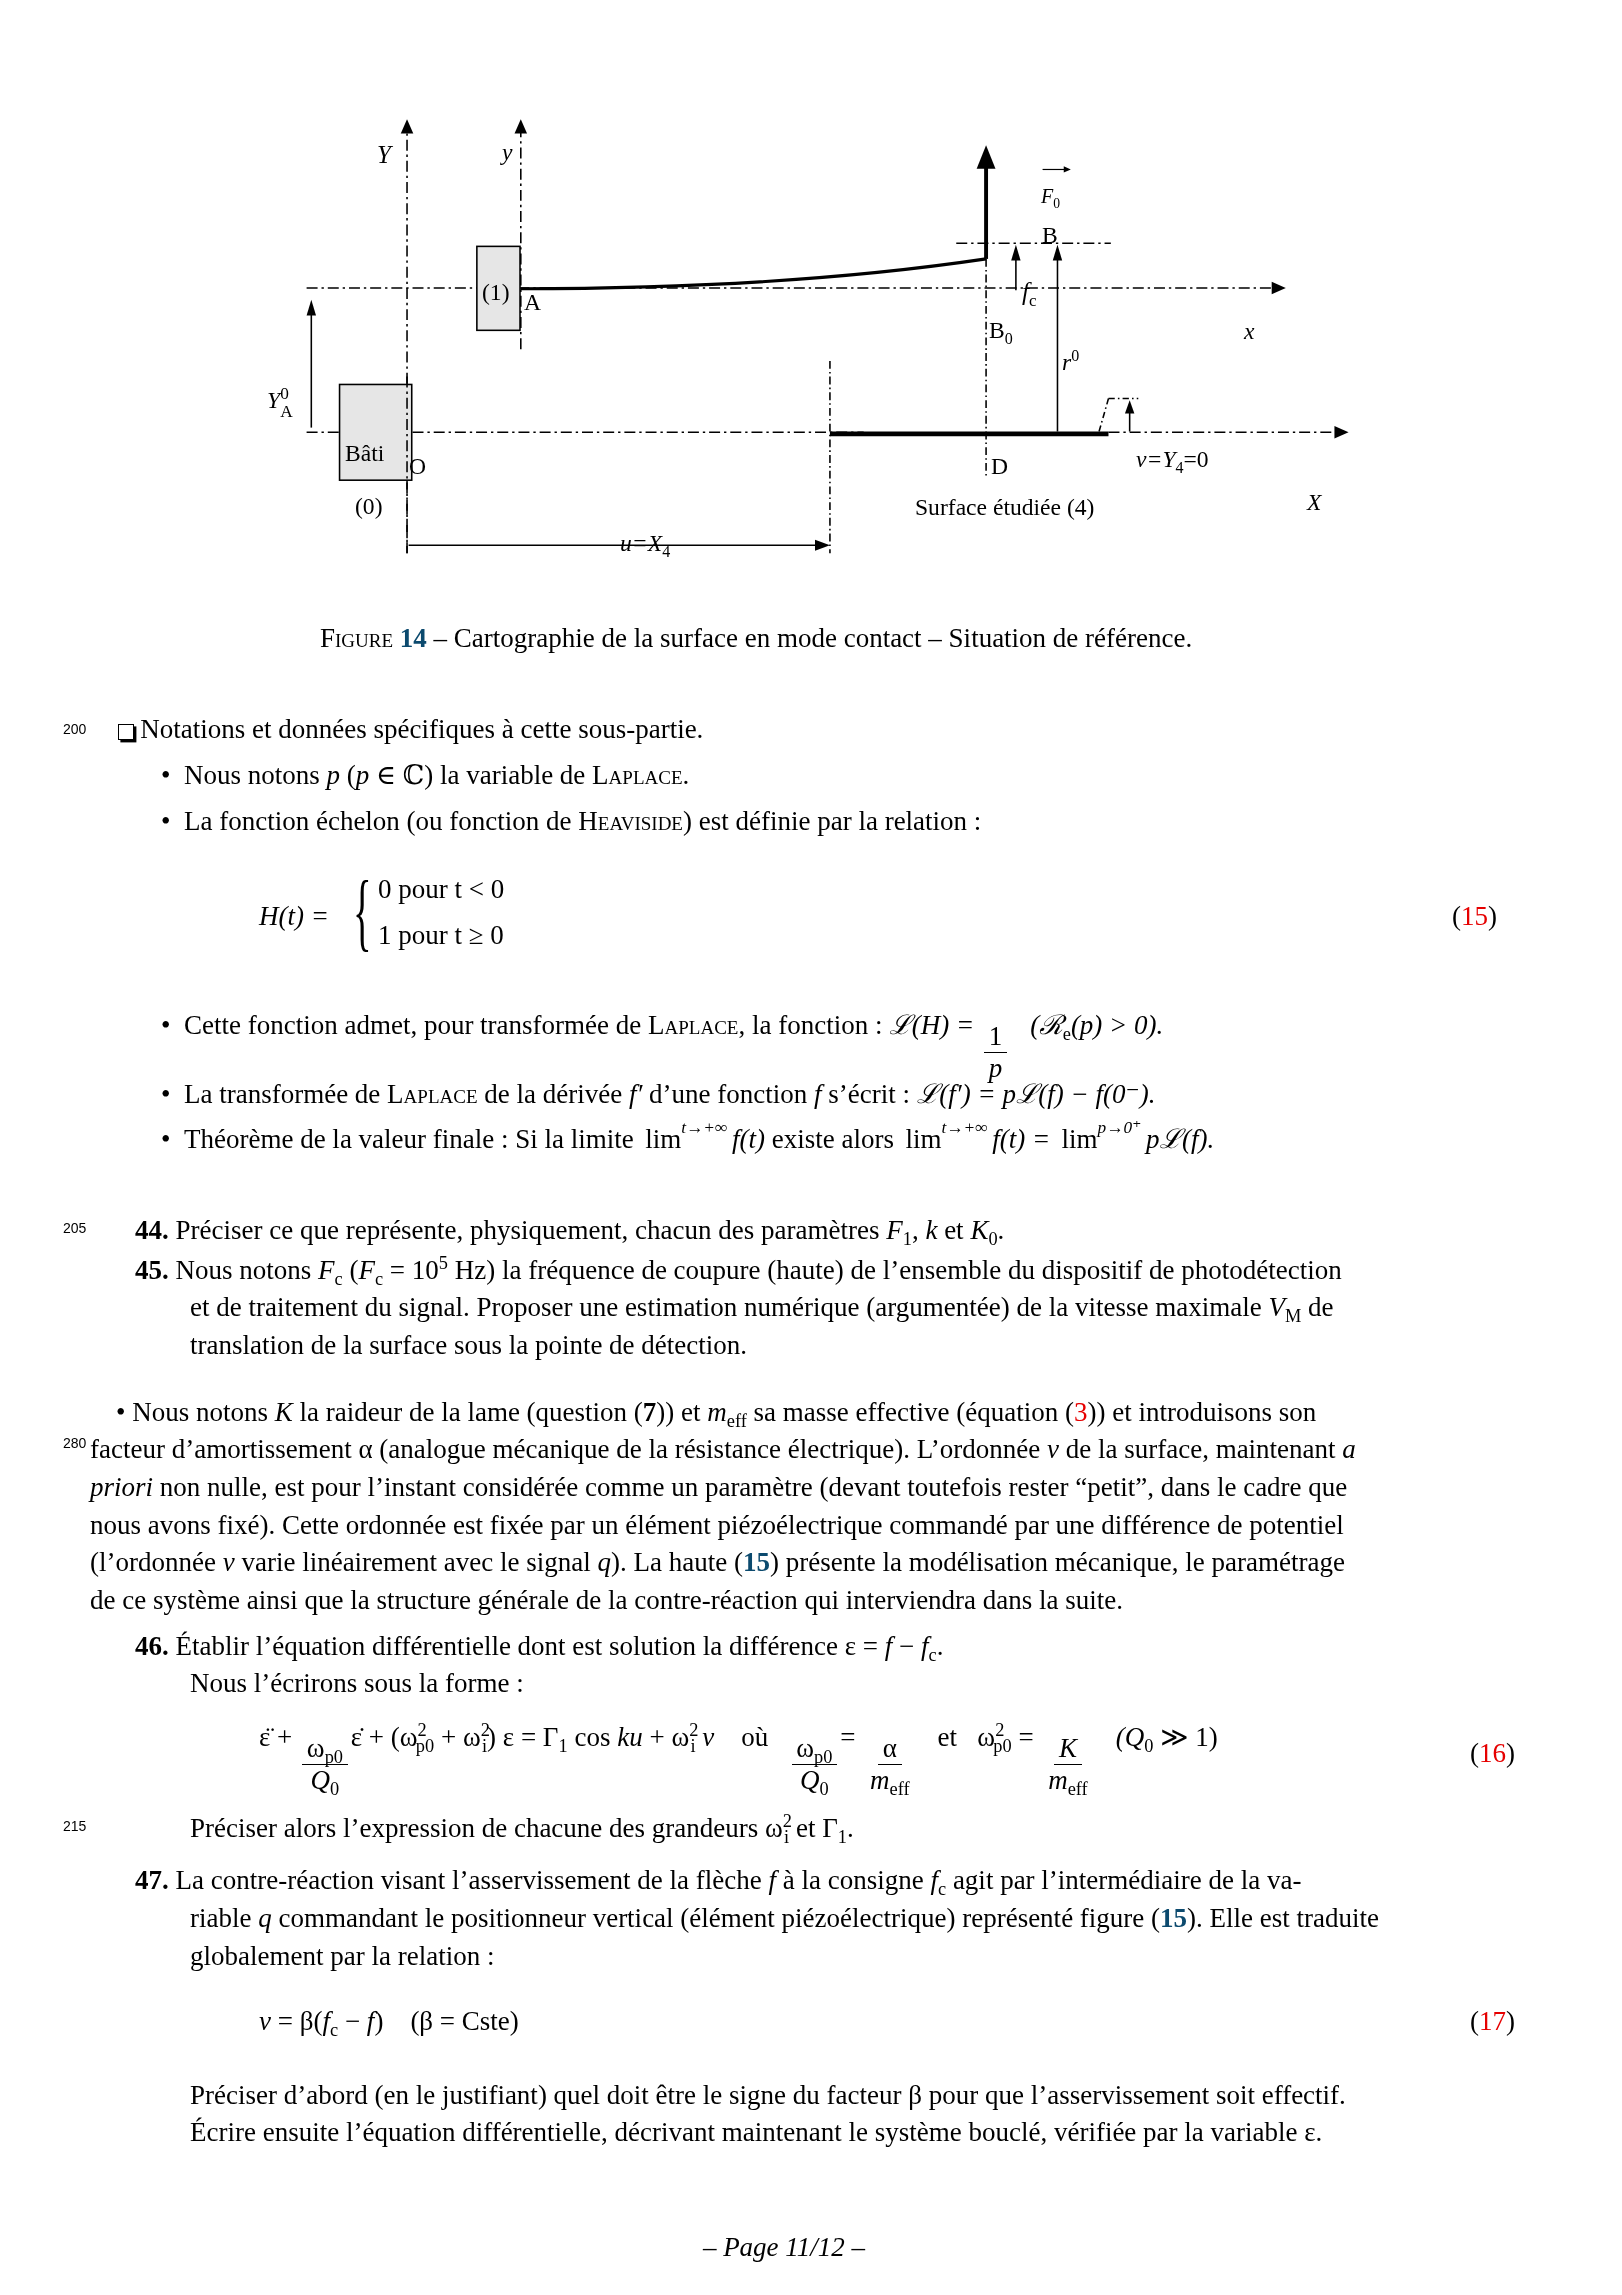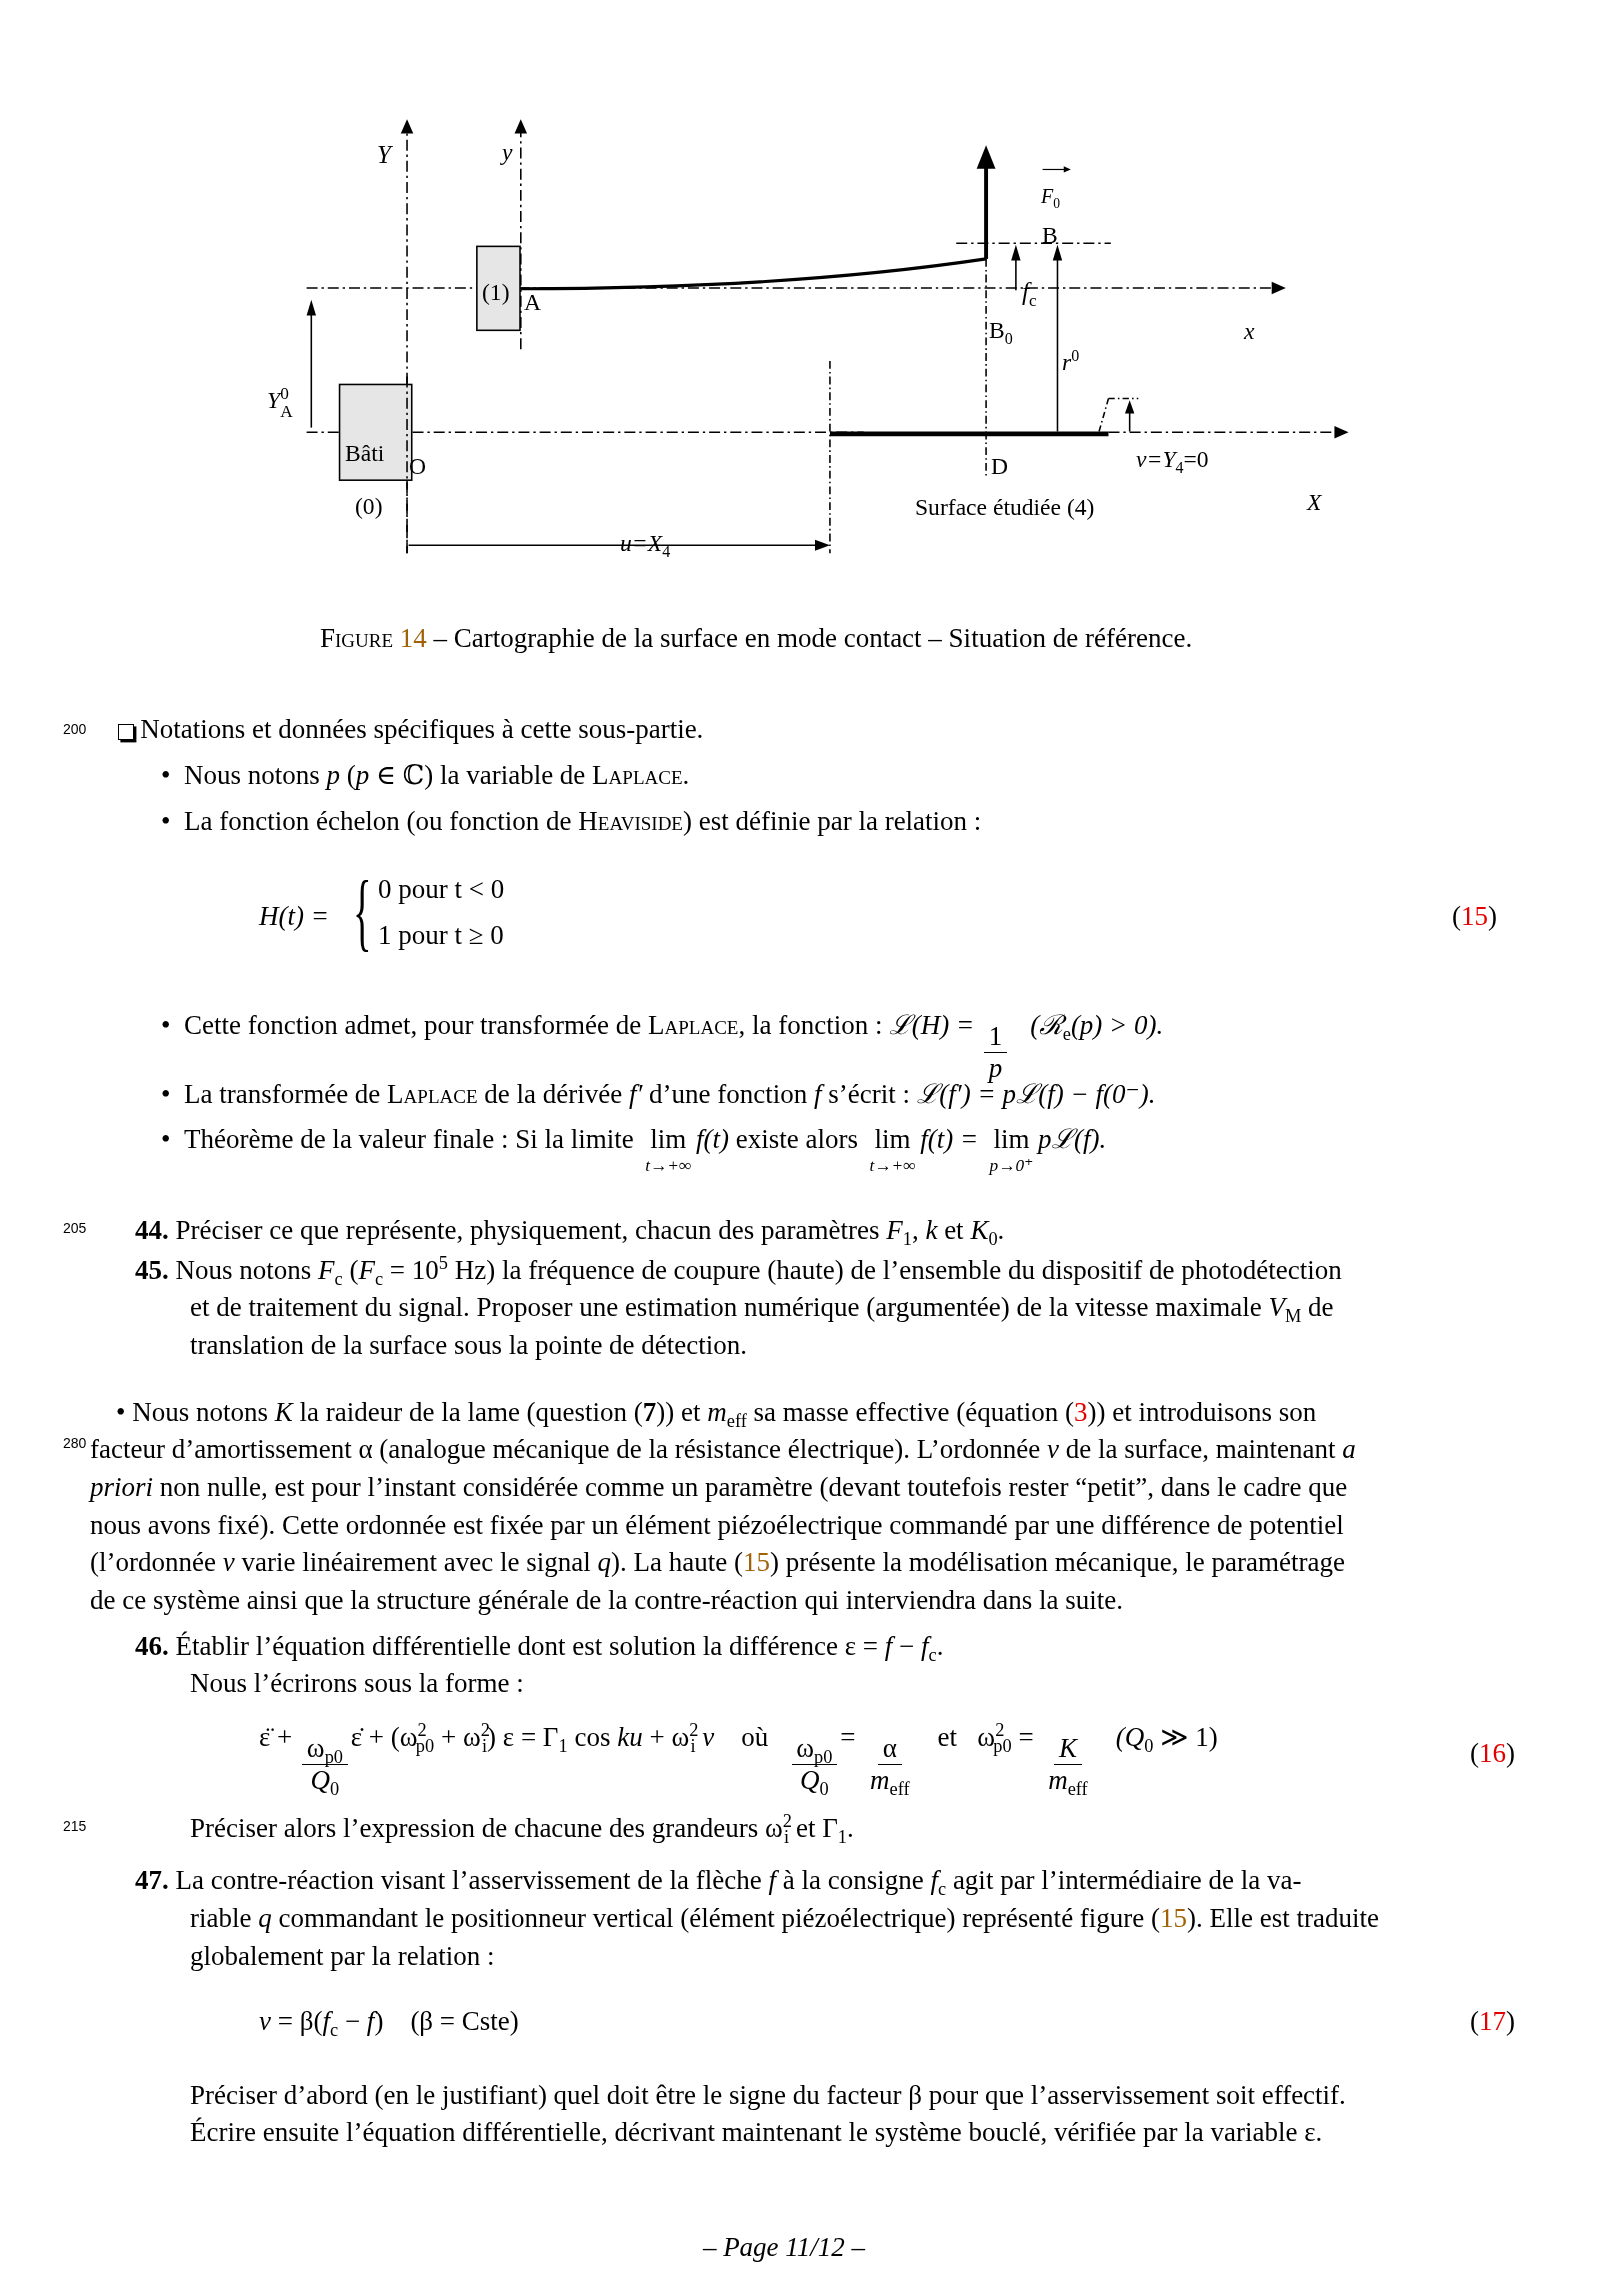--- a/index.html
+++ b/index.html
@@ -2,29 +2,29 @@
 <html style="font-size:12.6px"><head>
 <meta charset="utf-8">
 <style>
   html, body { margin:0; padding:0; background:#ffffff; }
   body { width:1623px; height:2295px; position:relative; font-family:"Liberation Serif", "DejaVu Serif", serif; color:#000; }
   .abs { position:absolute; }
   .txt { font-size:27px; line-height:38px; white-space:nowrap; }
   .ln { position:absolute; font-family:"Liberation Sans", sans-serif; font-size:14px; color:#000; }
   .i { font-style:italic; }
   .b { font-weight:bold; }
-  .blue { color:#a16207; font-weight:normal; }
+  .blue { color:#0c4a6e; font-weight:bold; }
   .red { color:#e60000; }
   .sc { font-variant:small-caps; }
   sub, sup { font-size:0.68em; line-height:0; }
   .figsvg { position:absolute; left:0; top:0; }
   .frac { display:inline-flex; flex-direction:column; align-items:center; vertical-align:middle; margin:0 3.1px; }
   .frac .num { border-bottom:1.6px solid #000; padding:0 4.7px; line-height:31px; }
   .frac .den { line-height:31px; padding:0 4.7px; }
-  .limit { display:inline-flex; flex-direction:column; align-items:center; vertical-align:top; margin:0 4.7px; }
+  .limit { display:inline-flex; flex-direction:row; vertical-align:top; margin:0 4.7px; }
   .limit .sub { font-size:17.3px; line-height:15.7px; font-style:italic; }
 </style>
 </head>
 <body>
 
 <div class="abs" style="left:0;top:0;width:1623px;height:612px;">
   <svg class="figsvg" width="1623" height="612" viewBox="0 0 2067 780">
     <defs>
       <marker id="ah" markerWidth="12" markerHeight="12" refX="10" refY="6" orient="auto" markerUnits="userSpaceOnUse">
         <path d="M0,0 L12,6 L0,12 z" fill="#000"></path>

